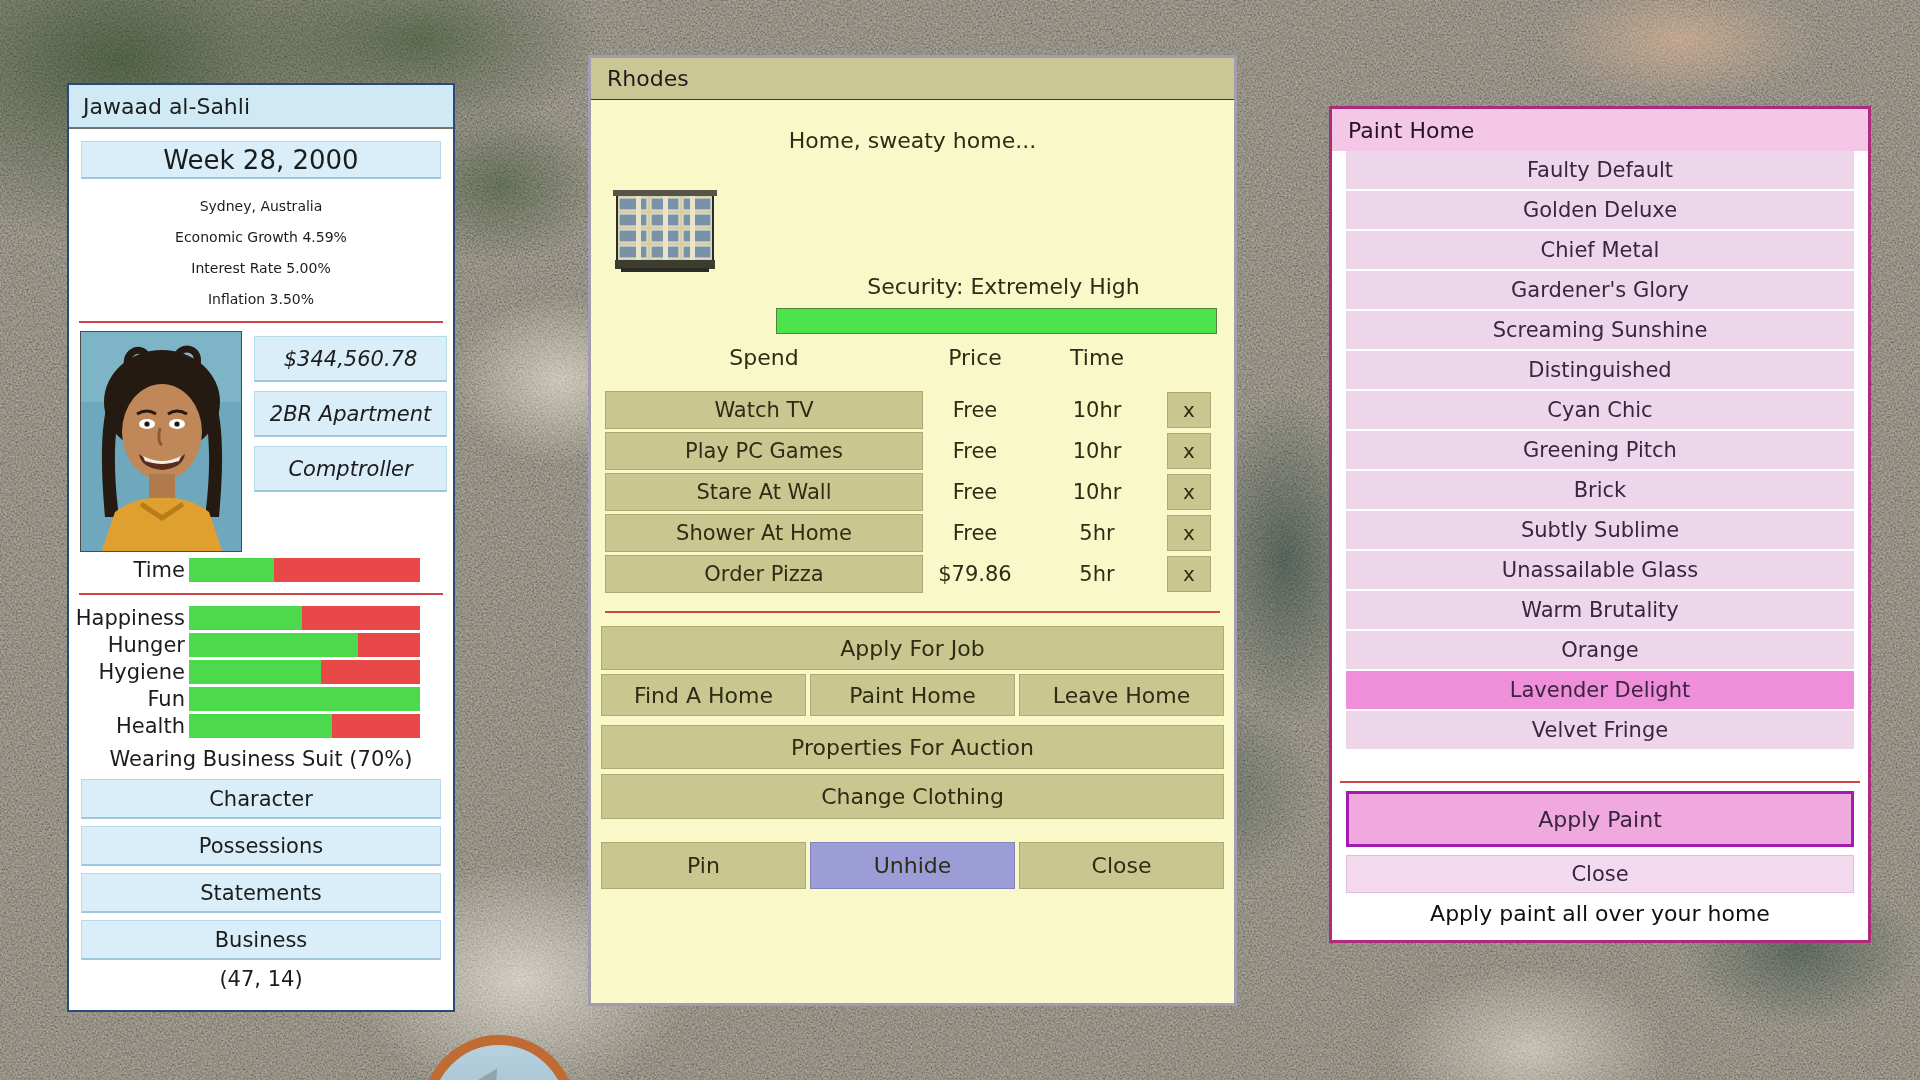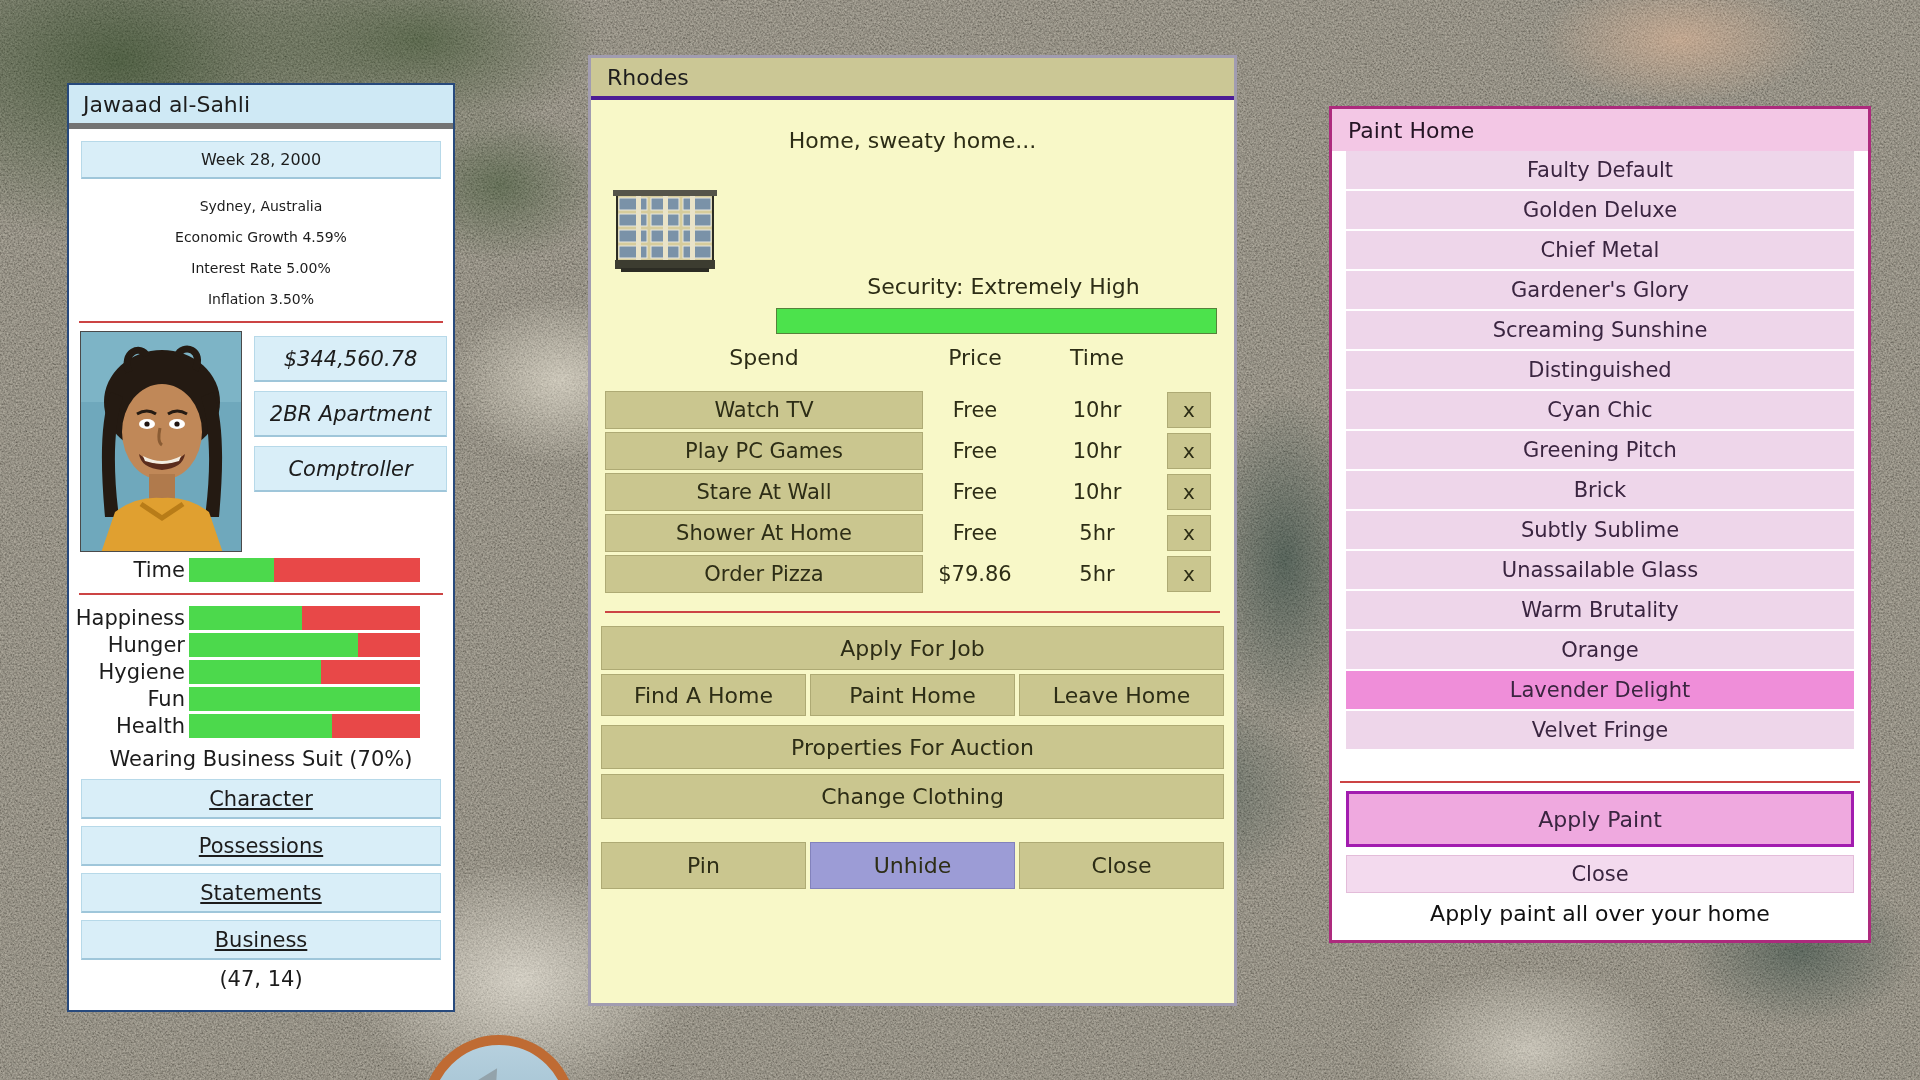--- a/index.html
+++ b/index.html
@@ -32,50 +32,50 @@
     border-left:34px solid transparent; border-right:26px solid transparent;
     border-bottom:58px solid #93a3ab; transform:rotate(28deg); }
 
   
   .redline { height:2px; background:#c44; }
   .panel-title { font-size:22px; color:#1d1d1d; }
 
   
   .char-panel { position:absolute; left:67px; top:83px; width:388px; height:929px;
     background:#fff; border:2px solid #27497c; z-index:2; color:#1c1c1c; }
-  .char-title { height:44px; background:#cfe9f5; border-bottom:6px solid #737373;
+  .char-title { height:44px; background:#cfe9f5; border-bottom:2px solid #737373;
     display:flex; align-items:center; padding-left:14px; }
   .week-btn { margin:12px 12px 0; height:38px; background:#d9eef8;
     border:1px solid #b7d9e9; border-bottom:2px solid #9fc6da;
-    display:flex; align-items:center; justify-content:center; font-size:16px; }
+    display:flex; align-items:center; justify-content:center; font-size:26px; }
   .char-info { margin-top:12px; text-align:center; font-size:14px; line-height:31px; }
   .char-sep1 { margin:6px 10px 0; }
   .portrait-row { margin-top:8px; padding-left:11px; display:flex;font-style:italic; }
   .portrait { width:162px; height:221px; border:1px solid #4a4a4a; overflow:hidden; flex:none; }
   .side-col { margin-left:12px; width:193px; padding-top:5px; }
   .blue-btn { height:46px; margin-bottom:9px; background:#d9eef8;
     border:1px solid #b7d9e9; border-bottom:2px solid #9fc6da;
     display:flex; align-items:center; justify-content:center; font-size:21px; }
   .stat-row { display:flex; align-items:center; height:24px; margin-bottom:3px; }
   .stat-label { width:120px; text-align:right; padding-right:4px; font-size:21px; flex:none; }
   .stat-bar { width:231px; height:24px; background:#e84848; flex:none; }
   .bar-green { height:100%; background:#4cd94c; }
   .time-row { margin-top:6px; }
   .char-sep2 { margin:11px 10px; }
   .wearing { margin-top:9px; text-align:center; font-size:21px; }
   .char-btns { margin:8px 12px 0; }
   .char-btn { height:40px; margin-bottom:7px; background:#d9eef8;
     border:1px solid #b7d9e9; border-bottom:2px solid #9fc6da;
-    display:flex; align-items:center; justify-content:center; font-size:21px;text-decoration:underline; }
+    display:flex; align-items:center; justify-content:center; font-size:21px; }
   .coords { margin-top:2px; text-align:center; font-size:21px; }
 
   
   .home-panel { position:absolute; left:588px; top:55px; width:649px; height:951px;
     background:#f8f8c8; border:3px solid #a19cb0; z-index:2; color:#2d2d16; }
-  .home-title { height:42px; background:#cbc795; border-bottom:4px solid #4c1d95;
+  .home-title { height:42px; background:#cbc795; border-bottom:1px solid #4c1d95;
     display:flex; align-items:center; padding-left:16px; }
   .greeting { position:absolute; left:0; top:70px; width:100%; text-align:center; font-size:22px; }
   .building { position:absolute; left:20px; top:130px; width:108px; height:85px; }
   .sec-label { position:absolute; left:192px; top:216px; width:441px; text-align:center; font-size:22px; }
   .sec-bar { position:absolute; left:185px; top:250px; width:441px; height:26px;
     border:1px solid #56823b; background:#f8f8c8; }
   .sec-fill { height:100%; background:#4ce24c; }
   .spend-head { position:absolute; left:14px; top:287px; display:flex; font-size:22px; }
   .spend-head .h-action { width:318px; text-align:center; }
   .spend-head .h-price  { width:104px; text-align:center; }

